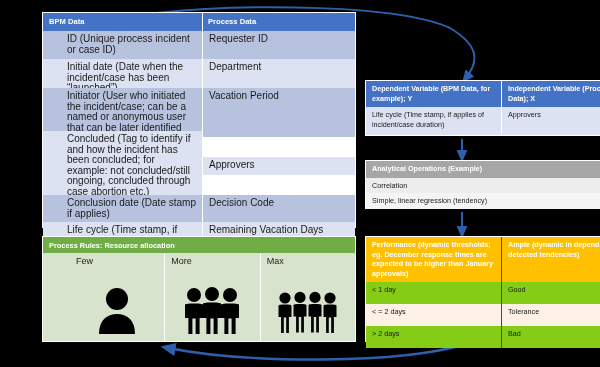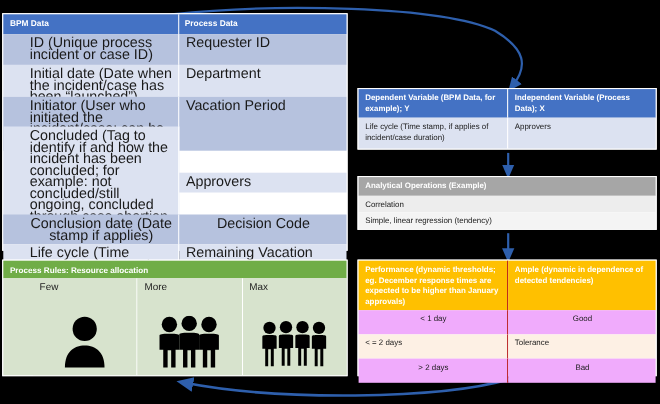--- a/index.html
+++ b/index.html
@@ -5,29 +5,29 @@
   html,body{margin:0;padding:0;background:#000;}
   body{width:600px;height:367px;position:relative;overflow:hidden;
        font-family:"Liberation Sans","DejaVu Sans",sans-serif;}
 
   .stage{position:absolute;left:0;top:0;width:600px;height:367px;background:#000;}
 
   .arcs{position:absolute;left:0;top:0;width:600px;height:367px;pointer-events:none;}
 
   
   .tbl{position:absolute;box-sizing:border-box;border:1px solid #ffffff;
-       display:flex;flex-direction:column;background:#fff;}
+       display:flex;flex-direction:column;background:#fff;margin-left:40px;}
   .trow{display:flex;flex:0 0 auto;}
   .tcell{box-sizing:border-box;padding:3px 5px 4px 5px;overflow:hidden;}
 
   
   #bpm-table{left:2px;top:12px;width:314px;height:216px;border:1px solid #fff;}
   #bpm-table .thead .tcell{background:#4472C4;color:#fff;font-weight:bold;font-size:7.6px;
       line-height:10px;padding-top:4px;}
-  #bpm-table .tcell{font-size:13px;line-height:10.5px;color:#1a1a1a;}
+  #bpm-table .tcell{font-size:10px;line-height:10.5px;color:#1a1a1a;}
   #bpm-table .c1{width:160px;border-right:1px solid #fff;}
   #bpm-table .c2{width:152px;}
   #bpm-table .thead .c1{padding-left:6px;}
   #bpm-table .rodd .tcell{background:#B6C2DE;}
   #bpm-table .reven .tcell{background:#DCE2F1;}
   #bpm-table .body .c1{padding-left:24px;}
   #bpm-table .body .c2{padding-left:6px;}
 
   
   #var-table{left:325px;top:80px;width:272px;height:56px;}
@@ -43,21 +43,21 @@
   #ops-table .tcell{font-size:7.2px;line-height:10px;color:#1a1a1a;padding-left:6px;width:270px;}
   #ops-table .rodd .tcell{background:#EDEDED;}
   #ops-table .reven .tcell{background:#F4F4F4;}
 
   
   #perf-table{left:325px;top:236px;width:272px;height:106px;}
   #perf-table .thead .tcell{background:#FFC000;color:#fff;font-weight:bold;font-size:7.2px;line-height:9.6px;}
   #perf-table .tcell{font-size:7.2px;line-height:10px;color:#1a1a1a;padding-left:6px;}
   #perf-table .c1{width:136px;border-right:1px solid #b91c1c;}
   #perf-table .c2{width:134px;}
-  #perf-table .rodd .tcell{background:#f0abfc;text-align:center;}
+  #perf-table .rodd .tcell{background:#84cc16;}
   #perf-table .reven .tcell{background:#FDF0E4;}
 
   
   #rules-table{left:2px;top:236px;width:314px;height:106px;}
   #rules-head{background:#70AD47;color:#fff;font-weight:bold;font-size:7.4px;
       padding:4px 6px 4px 6px;box-sizing:border-box;height:16px;}
   #rules-body{display:flex;flex:1 1 auto;background:#D7E3CD;padding-left:27px;}
   .rules-col{flex:1 1 0;box-sizing:border-box;position:relative;
       border-right:1px solid #ffffff;background:#D7E3CD;}
   .rules-col:last-child{border-right:none;}
@@ -101,21 +101,21 @@
         <div class="tcell c2">Department</div>
       </div>
       <div class="trow rodd" style="height:49px;">
         <div class="tcell c1">Initiator (User who initiated the incident/case; can be a named or anonymous user that can be later identified through other means)</div>
         <div class="tcell c2">Vacation Period</div>
       </div>
       <div class="trow reven" style="height:58px;align-items:center;">
         <div class="tcell c1">Concluded (Tag to identify if and how the incident has been concluded; for example: not concluded/still ongoing, concluded through case abortion etc.)</div>
         <div class="tcell c2">Approvers</div>
       </div>
-      <div class="trow rodd" style="height:27px;text-align:center;">
+      <div class="trow rodd" style="height:27px;">
         <div class="tcell c1">Conclusion date (Date stamp if applies)</div>
         <div class="tcell c2">Decision Code</div>
       </div>
       <div class="trow reven" style="height:28px;">
         <div class="tcell c1">Life cycle (Time stamp, if applies of incident/case duration)</div>
         <div class="tcell c2">Remaining Vacation Days</div>
       </div>
     </div>
   </div>
 

